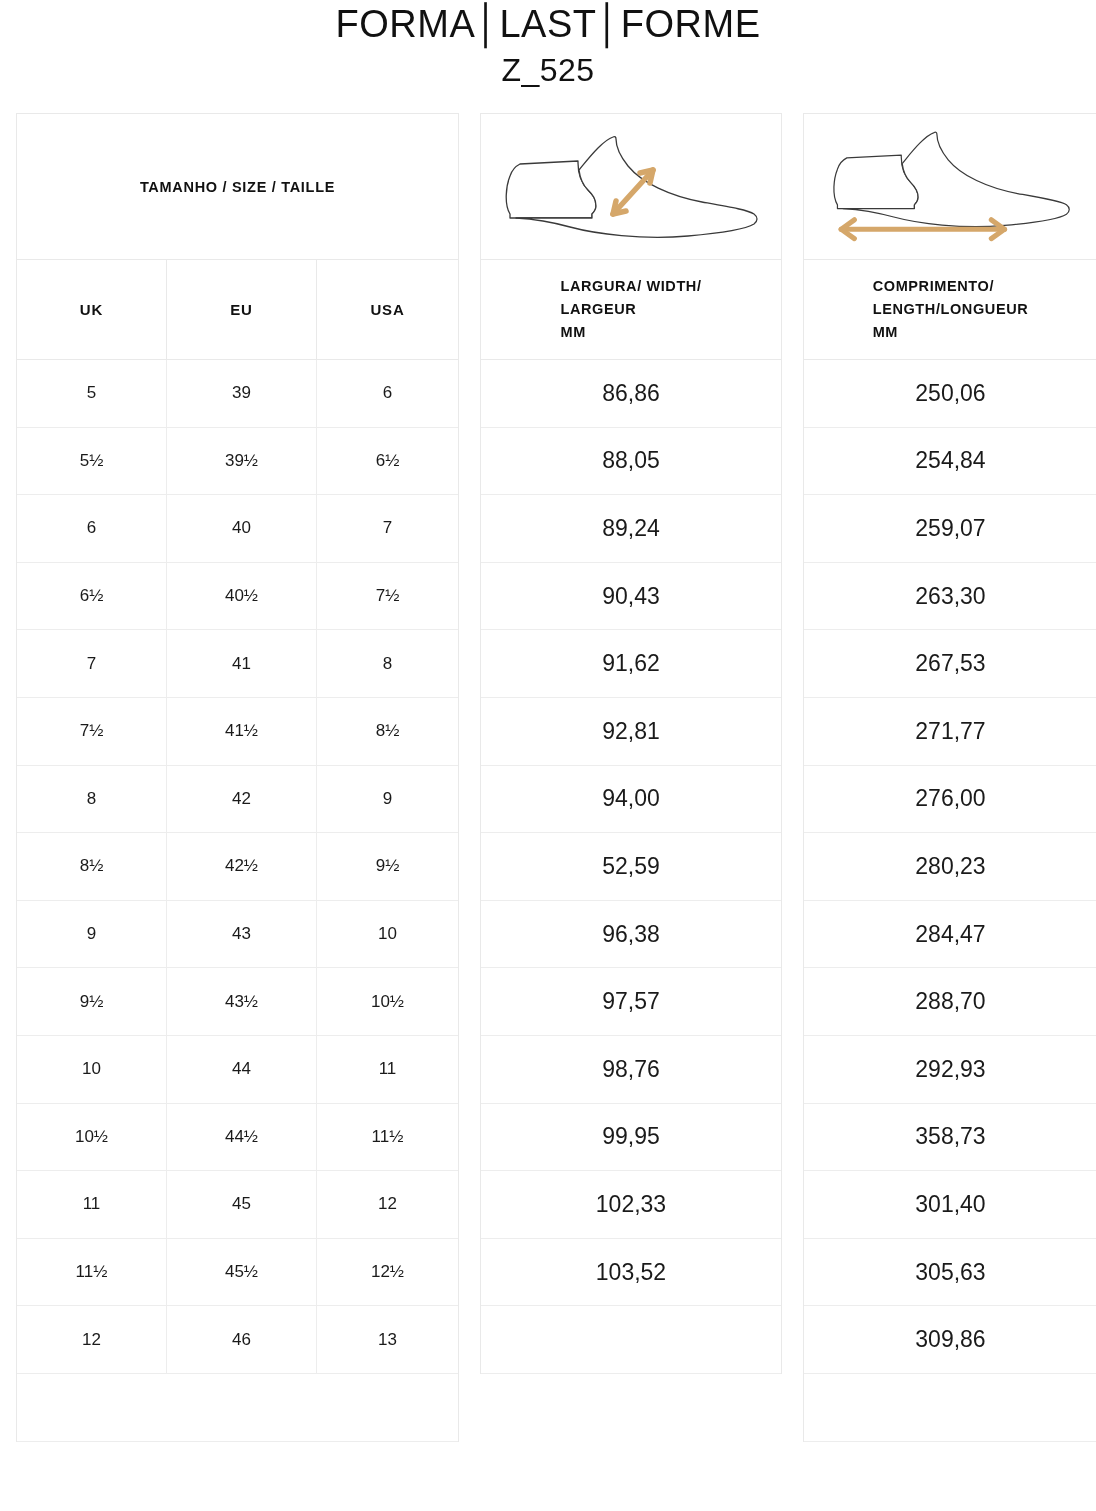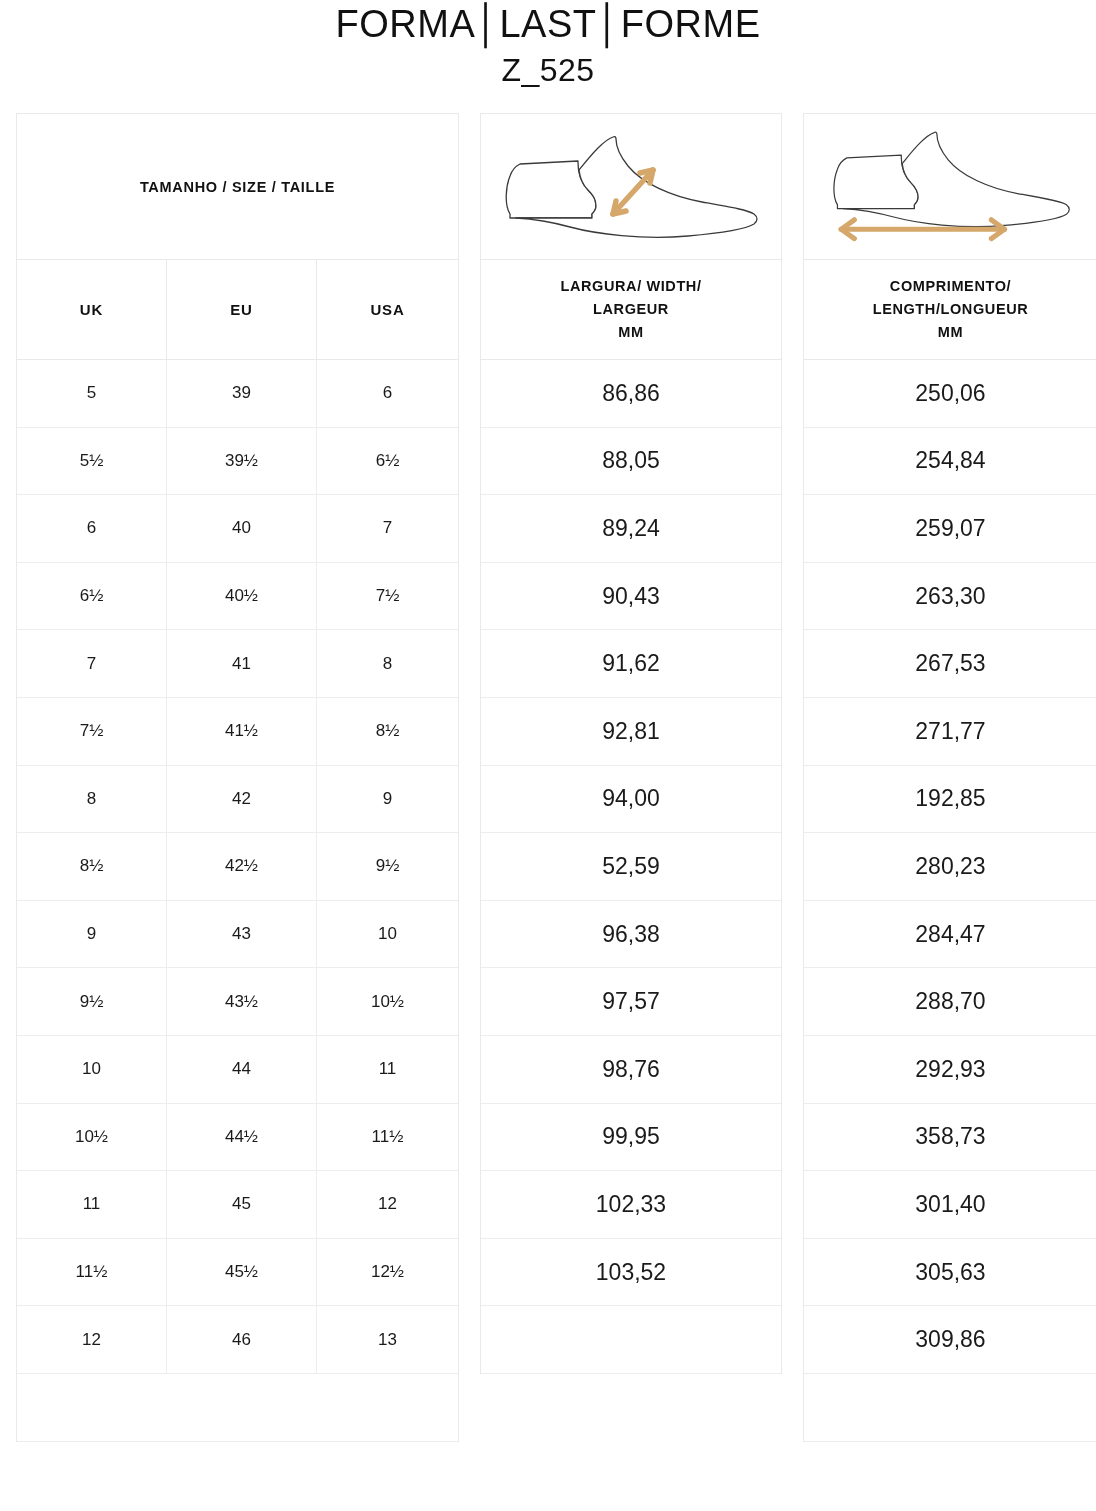--- a/index.html
+++ b/index.html
@@ -97,21 +97,21 @@
     display: flex;
     align-items: center;
     justify-content: center;
   }
   .head-sub-label {
     font-size: 14.5px;
     font-weight: 700;
     letter-spacing: 0.6px;
     line-height: 23px;
     color: #111111;
-    text-align: center;
+    text-align: left;
     white-space: pre-line;
   }
 
   
   .head-sub-row {
     height: 100px;
     border-bottom: 1px solid #e9e9e9;
     display: flex;
   }
   .head-sub-cell {
@@ -382,21 +382,21 @@
           <div class="row">
             <div class="cell-full">263,30</div>
           </div>
           <div class="row">
             <div class="cell-full">267,53</div>
           </div>
           <div class="row">
             <div class="cell-full">271,77</div>
           </div>
           <div class="row">
-            <div class="cell-full">192,85</div>
+            <div class="cell-full">276,00</div>
           </div>
           <div class="row">
             <div class="cell-full">280,23</div>
           </div>
           <div class="row">
             <div class="cell-full">284,47</div>
           </div>
           <div class="row">
             <div class="cell-full">288,70</div>
           </div>

